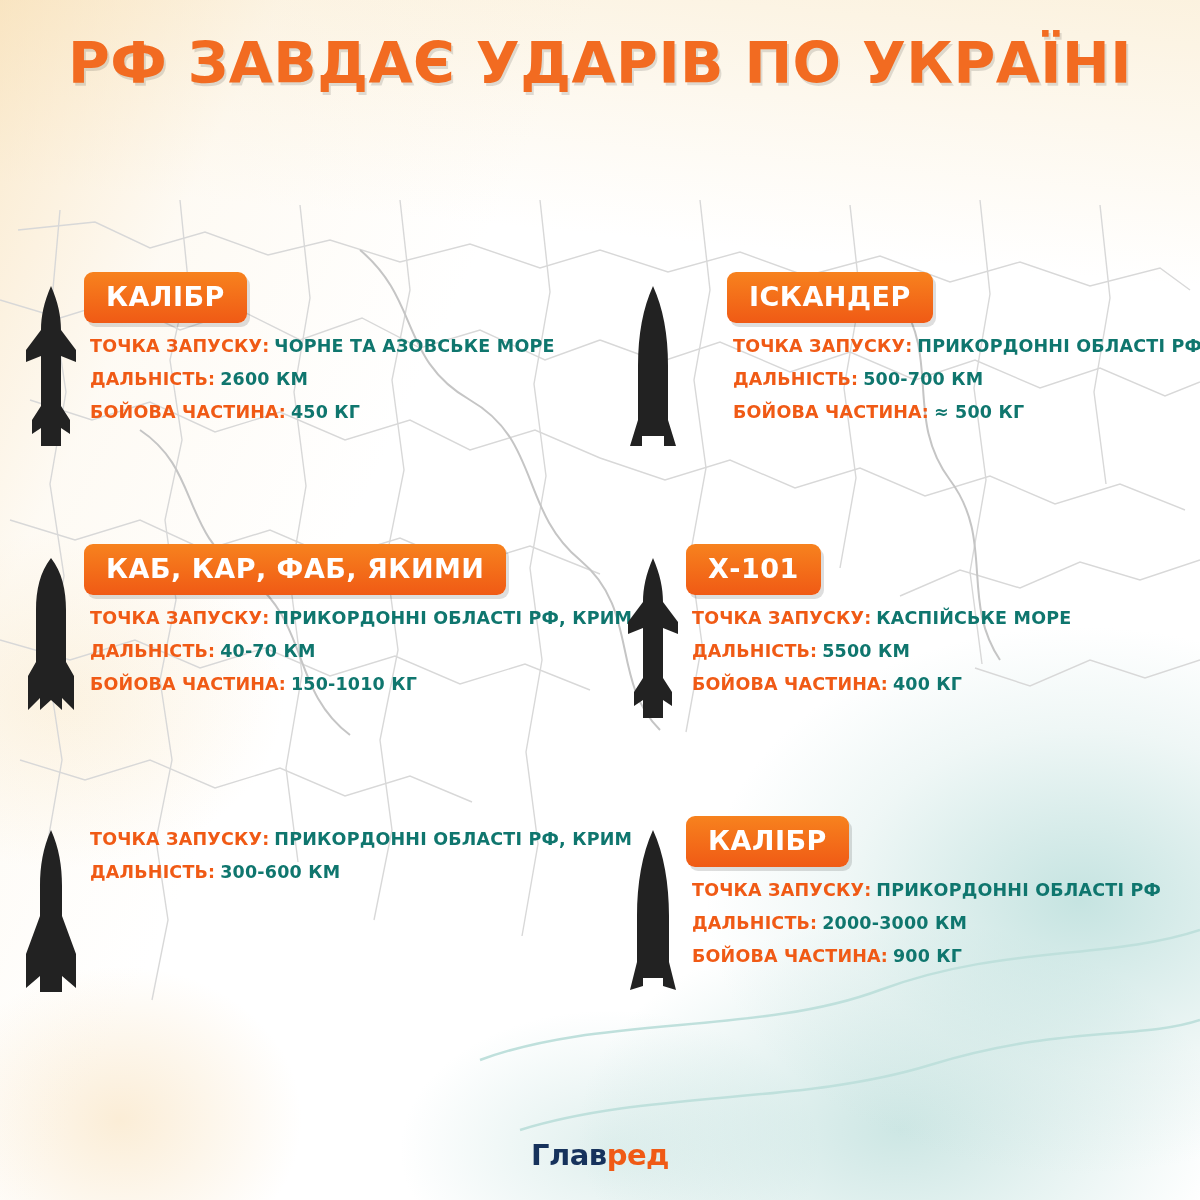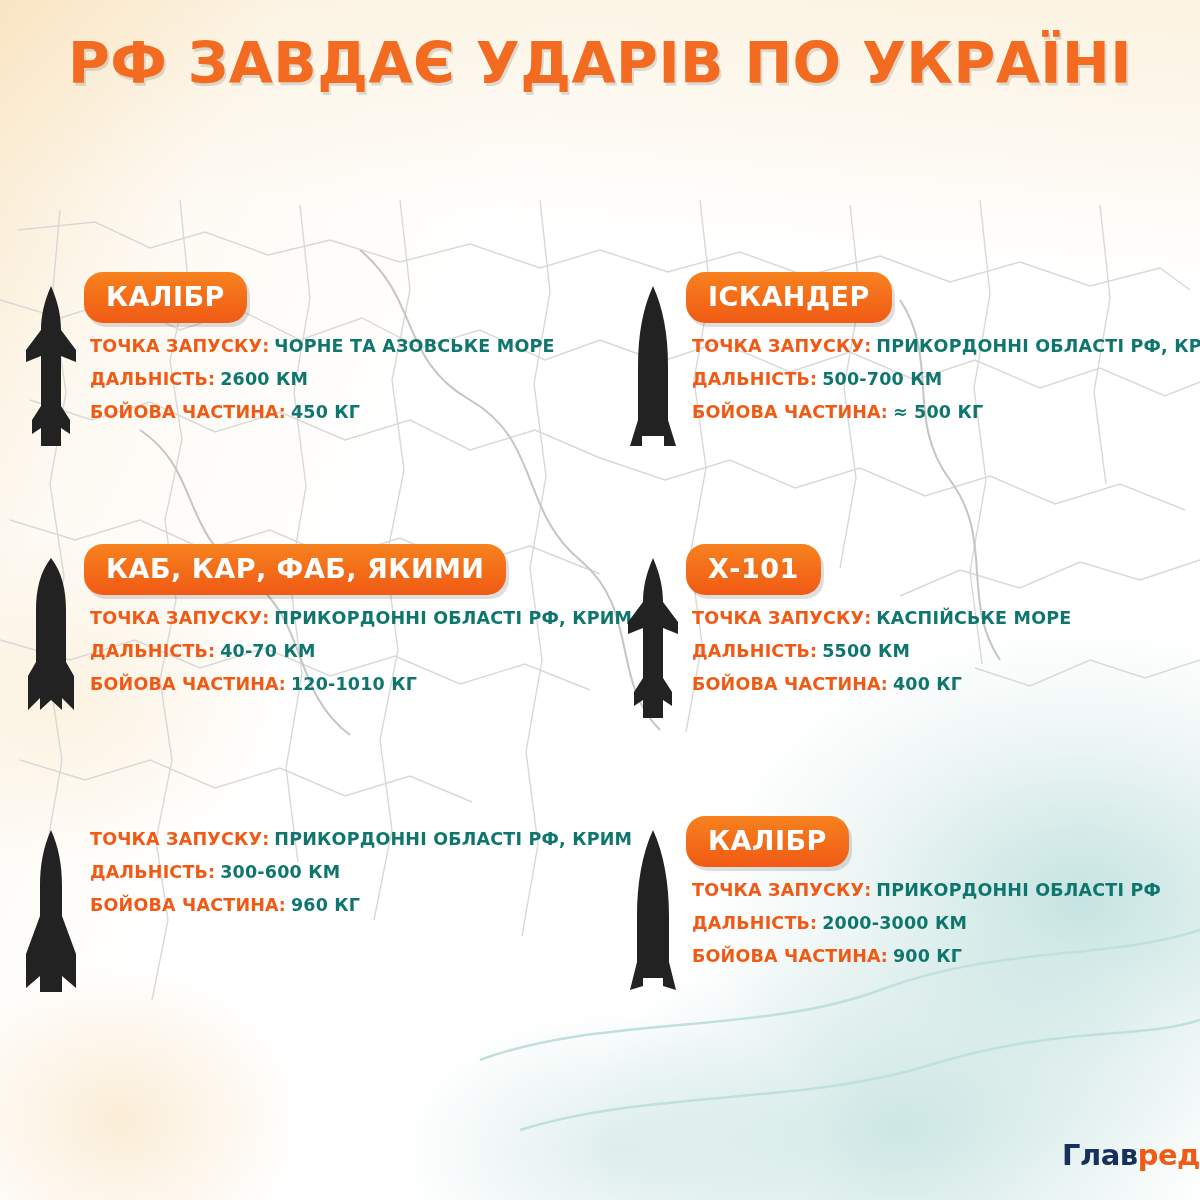--- a/index.html
+++ b/index.html
@@ -86,21 +86,21 @@
   }
   .badge {
     display: inline-block;
     background: linear-gradient(180deg, #F7821E 0%, #F05A15 100%);
     color: #ffffff;
     font-family: "DejaVu Sans", sans-serif;
     font-weight: 700;
     font-size: 27px;
     letter-spacing: 0.5px;
     padding: 9px 22px 11px 22px;
-    border-radius: 19px;
+    border-radius: 9px;
     box-shadow: 3px 4px 0 rgba(0,0,0,0.13);
     white-space: nowrap;
   }
   .specs {
     margin-top: 13px;
   }
   .spec {
     margin: 0 0 12px 6px;
     font-size: 17.5px;
     white-space: nowrap;
@@ -113,33 +113,33 @@
   }
   .spec .v {
     font-family: "DejaVu Sans", sans-serif;
     font-weight: 700;
     color: #0f766e;
     letter-spacing: 0.2px;
   }
 
   
   .c0 { left: 18px;  top: 0px;   width: 560px; }
-  .c1 { left: 620px; top: 0px;   width: 560px; }
+  .c1 { left: 620px; top: 0px;   width: 560px; gap: 41px; }
   .c2 { left: 18px;  top: 272px; width: 600px; }
   .c3 { left: 620px; top: 272px; width: 560px; }
   .c4 { left: 18px;  top: 544px; width: 600px; }
   .c5 { left: 620px; top: 544px; width: 560px; }
 
   
   .logo {
     position: absolute;
     left: 0;
     bottom: 28px;
     width: 1200px;
-    text-align: right;
+    text-align: center;
     font-family: "DejaVu Sans", sans-serif;
     font-weight: 700;
     font-size: 29px;
     letter-spacing: -0.5px;
   }
   .logo .a { color: #16325c; }
   .logo .b { color: #F05A15; }
 </style>
 </head>
 <body>
@@ -223,21 +223,21 @@
       <div class="icon">
         <svg width="50" height="160" viewBox="0 0 50 160">
           <path d="M25 0 C14 14 10 32 10 52 L10 104 L2 118 L2 152 L14 140 L14 152 L25 142 L36 152 L36 140 L48 152 L48 118 L40 104 L40 52 C40 32 36 14 25 0 Z" fill="#222222"></path>
         </svg>
       </div>
       <div class="body">
         <div class="badge">КАБ, КАР, ФАБ, ЯКИМИ</div>
         <div class="specs">
           <div class="spec"><span class="k">ТОЧКА ЗАПУСКУ:</span> <span class="v">ПРИКОРДОННІ ОБЛАСТІ РФ, КРИМ</span></div>
           <div class="spec"><span class="k">ДАЛЬНІСТЬ:</span> <span class="v">40-70 КМ</span></div>
-          <div class="spec"><span class="k">БОЙОВА ЧАСТИНА:</span> <span class="v">120-1010 КГ</span></div>
+          <div class="spec"><span class="k">БОЙОВА ЧАСТИНА:</span> <span class="v">150-1010 КГ</span></div>
         </div>
       </div>
     </div>
 
     <div class="card c3">
       <div class="icon">
         <svg width="58" height="168" viewBox="0 0 58 168">
           <path d="M29 0 C22 16 19 30 19 44 L4 64 L4 76 L19 70 L19 120 L10 134 L10 148 L19 142 L19 160 L39 160 L39 142 L48 148 L48 134 L39 120 L39 70 L54 76 L54 64 L39 44 C39 30 36 16 29 0 Z" fill="#222222"></path>
         </svg>
       </div>
@@ -254,21 +254,20 @@
     <div class="card c4">
       <div class="icon">
         <svg width="54" height="170" viewBox="0 0 54 170">
           <path d="M27 0 C19 18 16 36 16 56 L16 86 L2 124 L2 158 L16 146 L16 162 L38 162 L38 146 L52 158 L52 124 L38 86 L38 56 C38 36 35 18 27 0 Z" fill="#222222"></path>
         </svg>
       </div>
       <div class="body">
         <div class="specs">
           <div class="spec"><span class="k">ТОЧКА ЗАПУСКУ:</span> <span class="v">ПРИКОРДОННІ ОБЛАСТІ РФ, КРИМ</span></div>
           <div class="spec"><span class="k">ДАЛЬНІСТЬ:</span> <span class="v">300-600 КМ</span></div>
-          <div class="spec"><span class="k">БОЙОВА ЧАСТИНА:</span> <span class="v">960 КГ</span></div>
         </div>
       </div>
     </div>
 
     <div class="card c5">
       <div class="icon">
         <svg width="46" height="168" viewBox="0 0 46 168">
           <path d="M23 0 C12 24 7 54 7 86 L7 132 L0 160 L13 156 L13 148 L33 148 L33 156 L46 160 L39 132 L39 86 C39 54 34 24 23 0 Z" fill="#222222"></path>
         </svg>
       </div>

